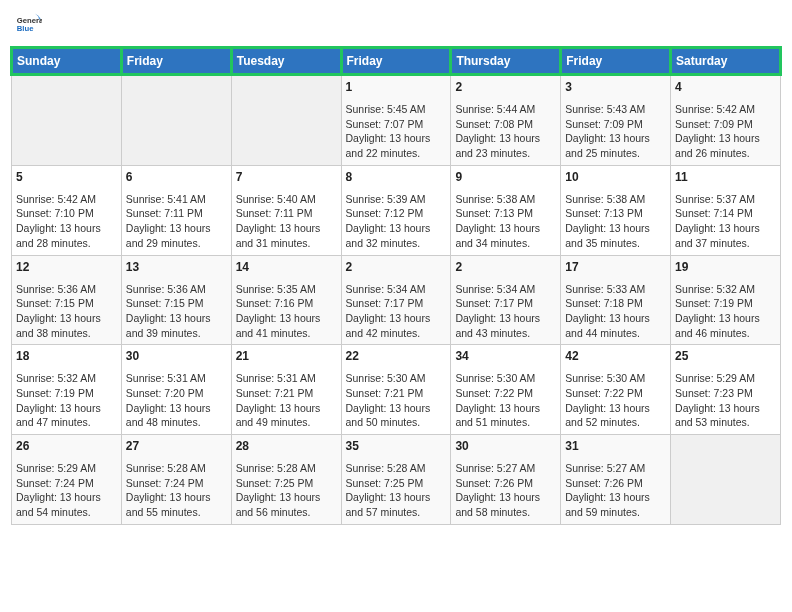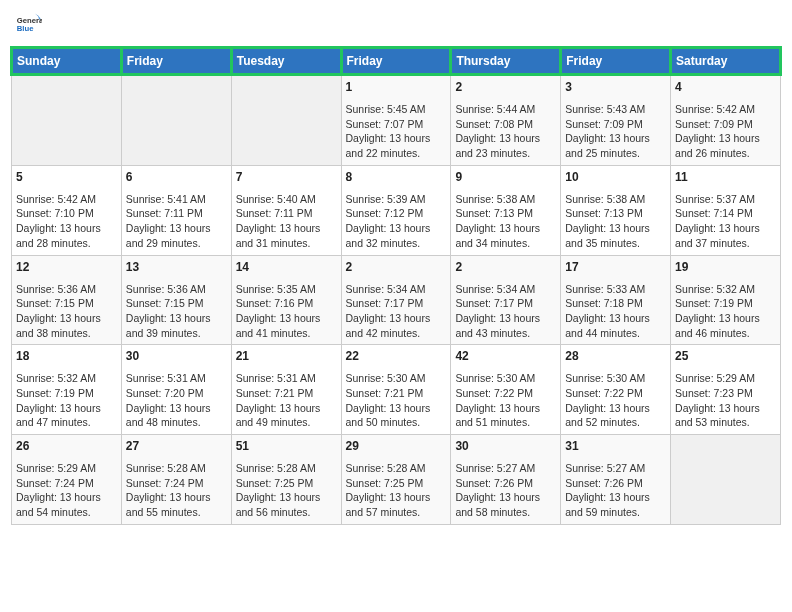--- a/index.html
+++ b/index.html
@@ -206,47 +206,47 @@
         </td>
         <td>
           <div class="day-num">21</div>
           <div class="day-info">Sunrise: 5:31 AM<br>Sunset: 7:21 PM<br>Daylight: 13 hours<br>and 49 minutes.</div>
         </td>
         <td>
           <div class="day-num">22</div>
           <div class="day-info">Sunrise: 5:30 AM<br>Sunset: 7:21 PM<br>Daylight: 13 hours<br>and 50 minutes.</div>
         </td>
         <td>
+          <div class="day-num">34</div>
+          <div class="day-info">Sunrise: 5:30 AM<br>Sunset: 7:22 PM<br>Daylight: 13 hours<br>and 51 minutes.</div>
+        </td>
+        <td>
           <div class="day-num">42</div>
-          <div class="day-info">Sunrise: 5:30 AM<br>Sunset: 7:22 PM<br>Daylight: 13 hours<br>and 51 minutes.</div>
-        </td>
-        <td>
-          <div class="day-num">28</div>
           <div class="day-info">Sunrise: 5:30 AM<br>Sunset: 7:22 PM<br>Daylight: 13 hours<br>and 52 minutes.</div>
         </td>
         <td>
           <div class="day-num">25</div>
           <div class="day-info">Sunrise: 5:29 AM<br>Sunset: 7:23 PM<br>Daylight: 13 hours<br>and 53 minutes.</div>
         </td>
       </tr>
       <tr>
         <td>
           <div class="day-num">26</div>
           <div class="day-info">Sunrise: 5:29 AM<br>Sunset: 7:24 PM<br>Daylight: 13 hours<br>and 54 minutes.</div>
         </td>
         <td>
           <div class="day-num">27</div>
           <div class="day-info">Sunrise: 5:28 AM<br>Sunset: 7:24 PM<br>Daylight: 13 hours<br>and 55 minutes.</div>
         </td>
         <td>
-          <div class="day-num">51</div>
+          <div class="day-num">28</div>
           <div class="day-info">Sunrise: 5:28 AM<br>Sunset: 7:25 PM<br>Daylight: 13 hours<br>and 56 minutes.</div>
         </td>
         <td>
-          <div class="day-num">29</div>
+          <div class="day-num">35</div>
           <div class="day-info">Sunrise: 5:28 AM<br>Sunset: 7:25 PM<br>Daylight: 13 hours<br>and 57 minutes.</div>
         </td>
         <td>
           <div class="day-num">30</div>
           <div class="day-info">Sunrise: 5:27 AM<br>Sunset: 7:26 PM<br>Daylight: 13 hours<br>and 58 minutes.</div>
         </td>
         <td>
           <div class="day-num">31</div>
           <div class="day-info">Sunrise: 5:27 AM<br>Sunset: 7:26 PM<br>Daylight: 13 hours<br>and 59 minutes.</div>
         </td>

